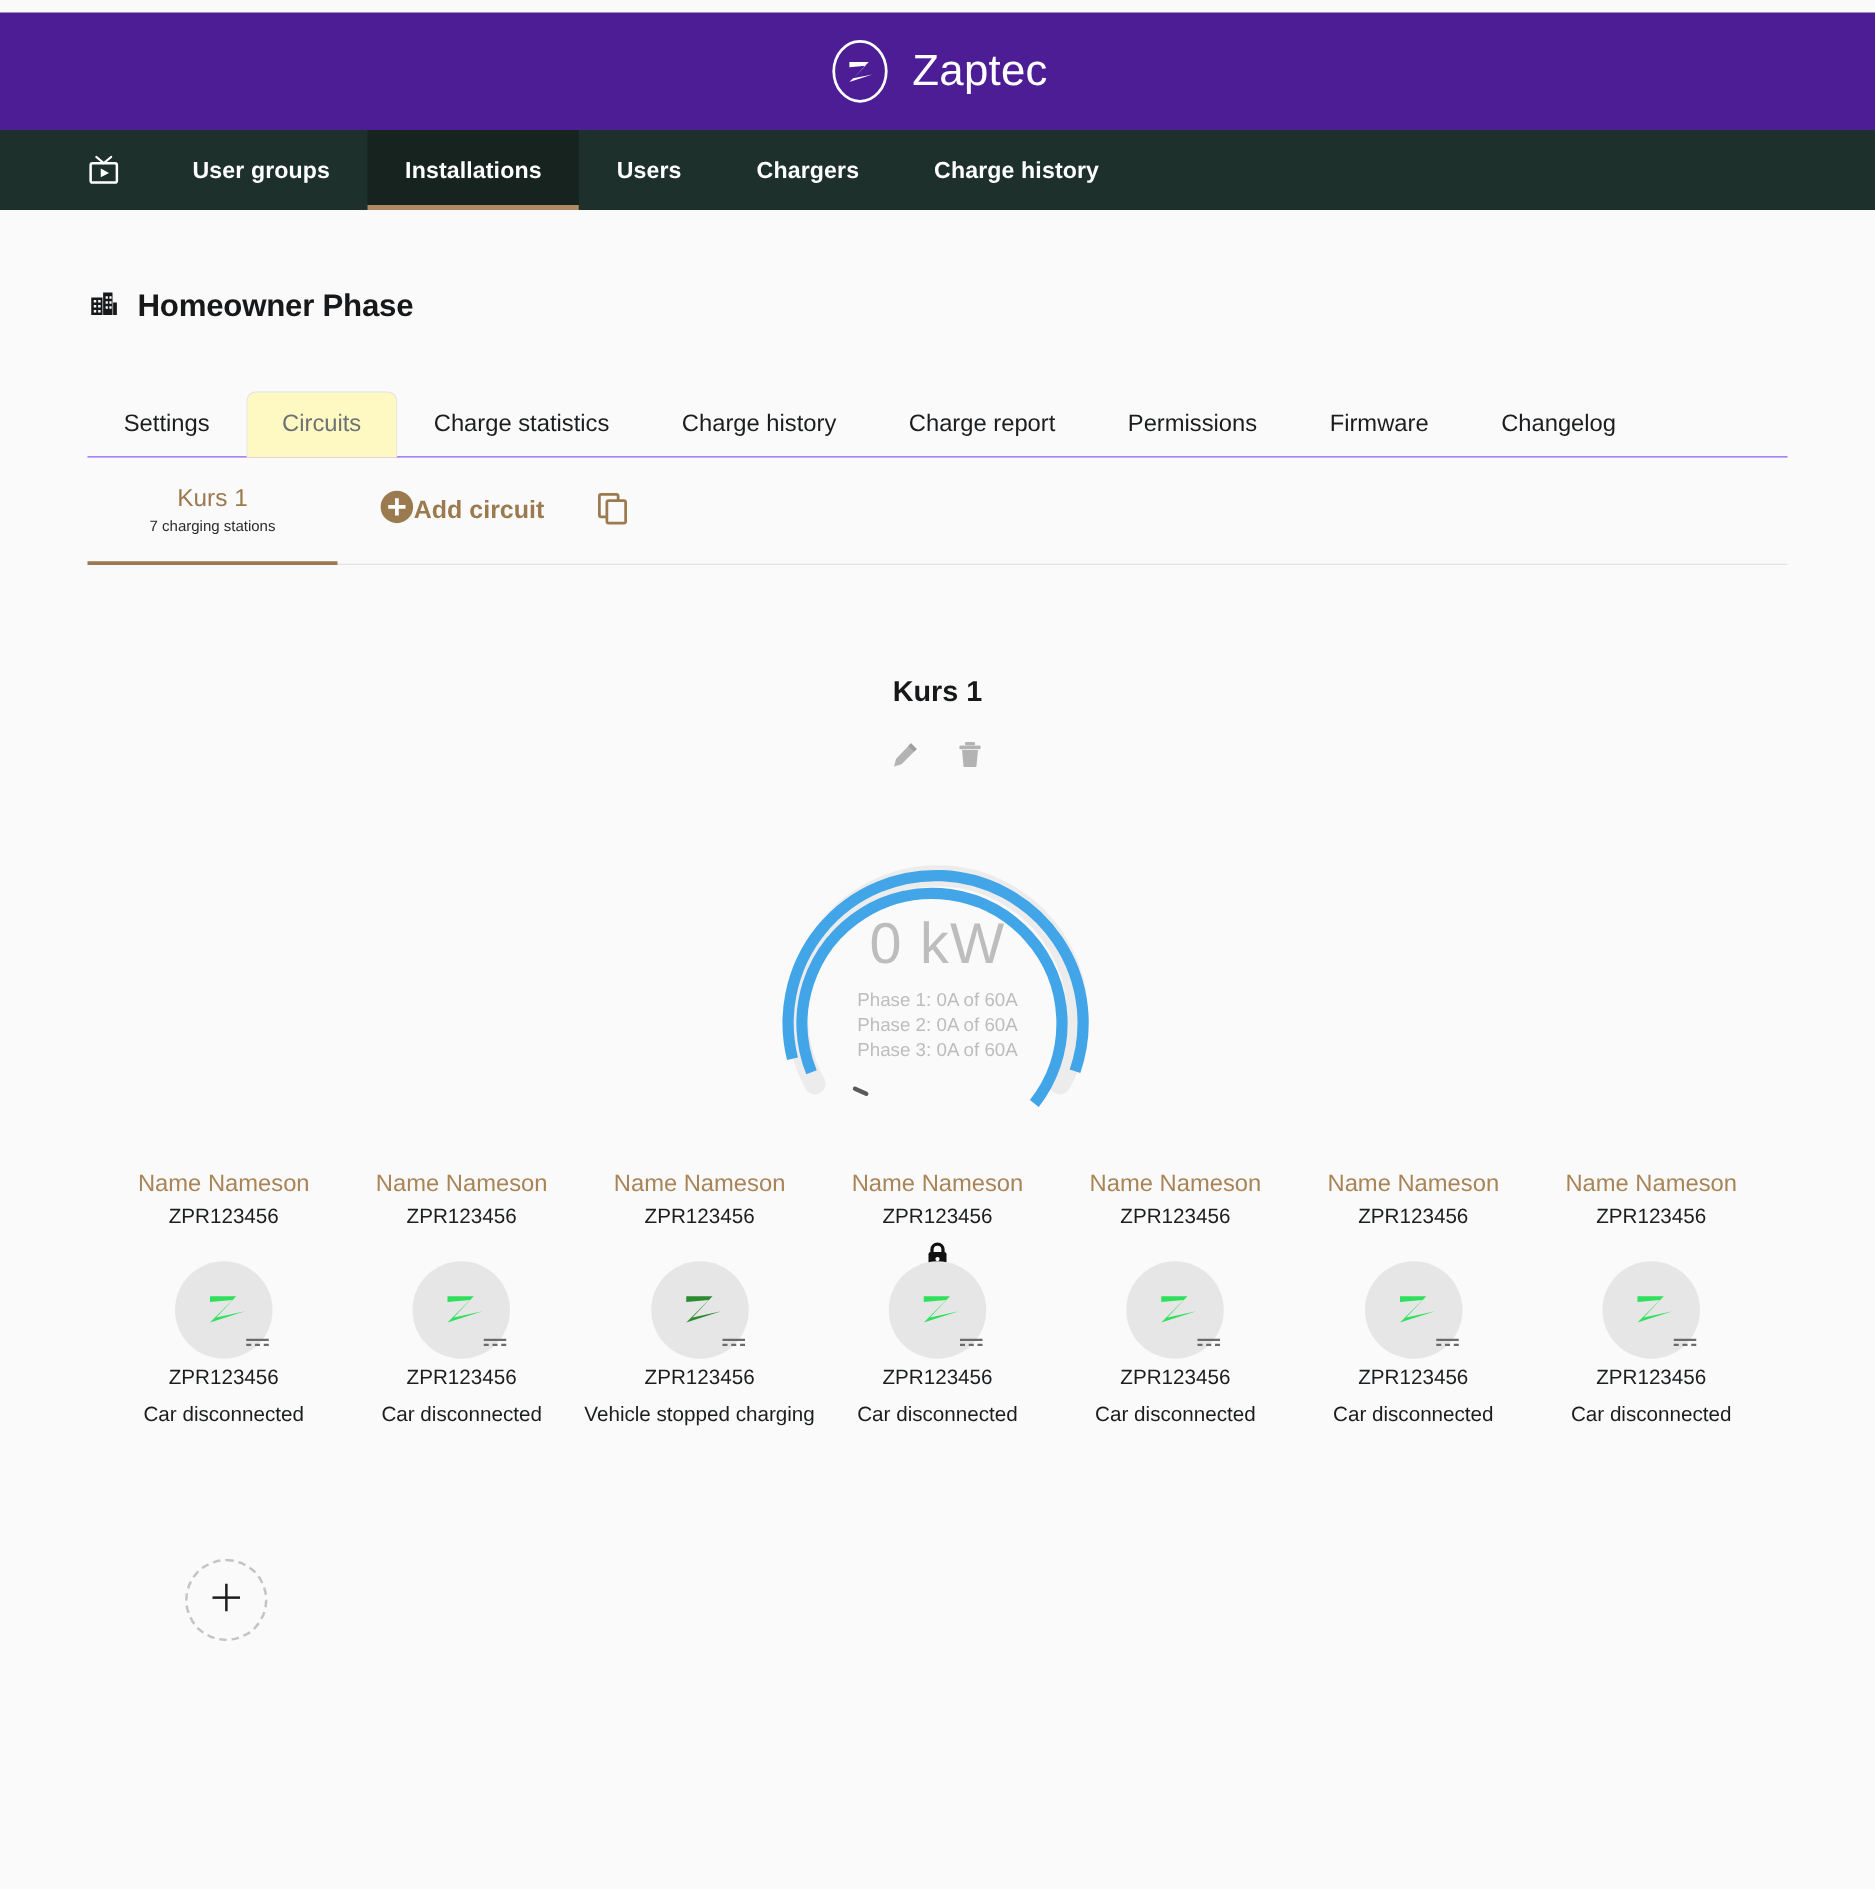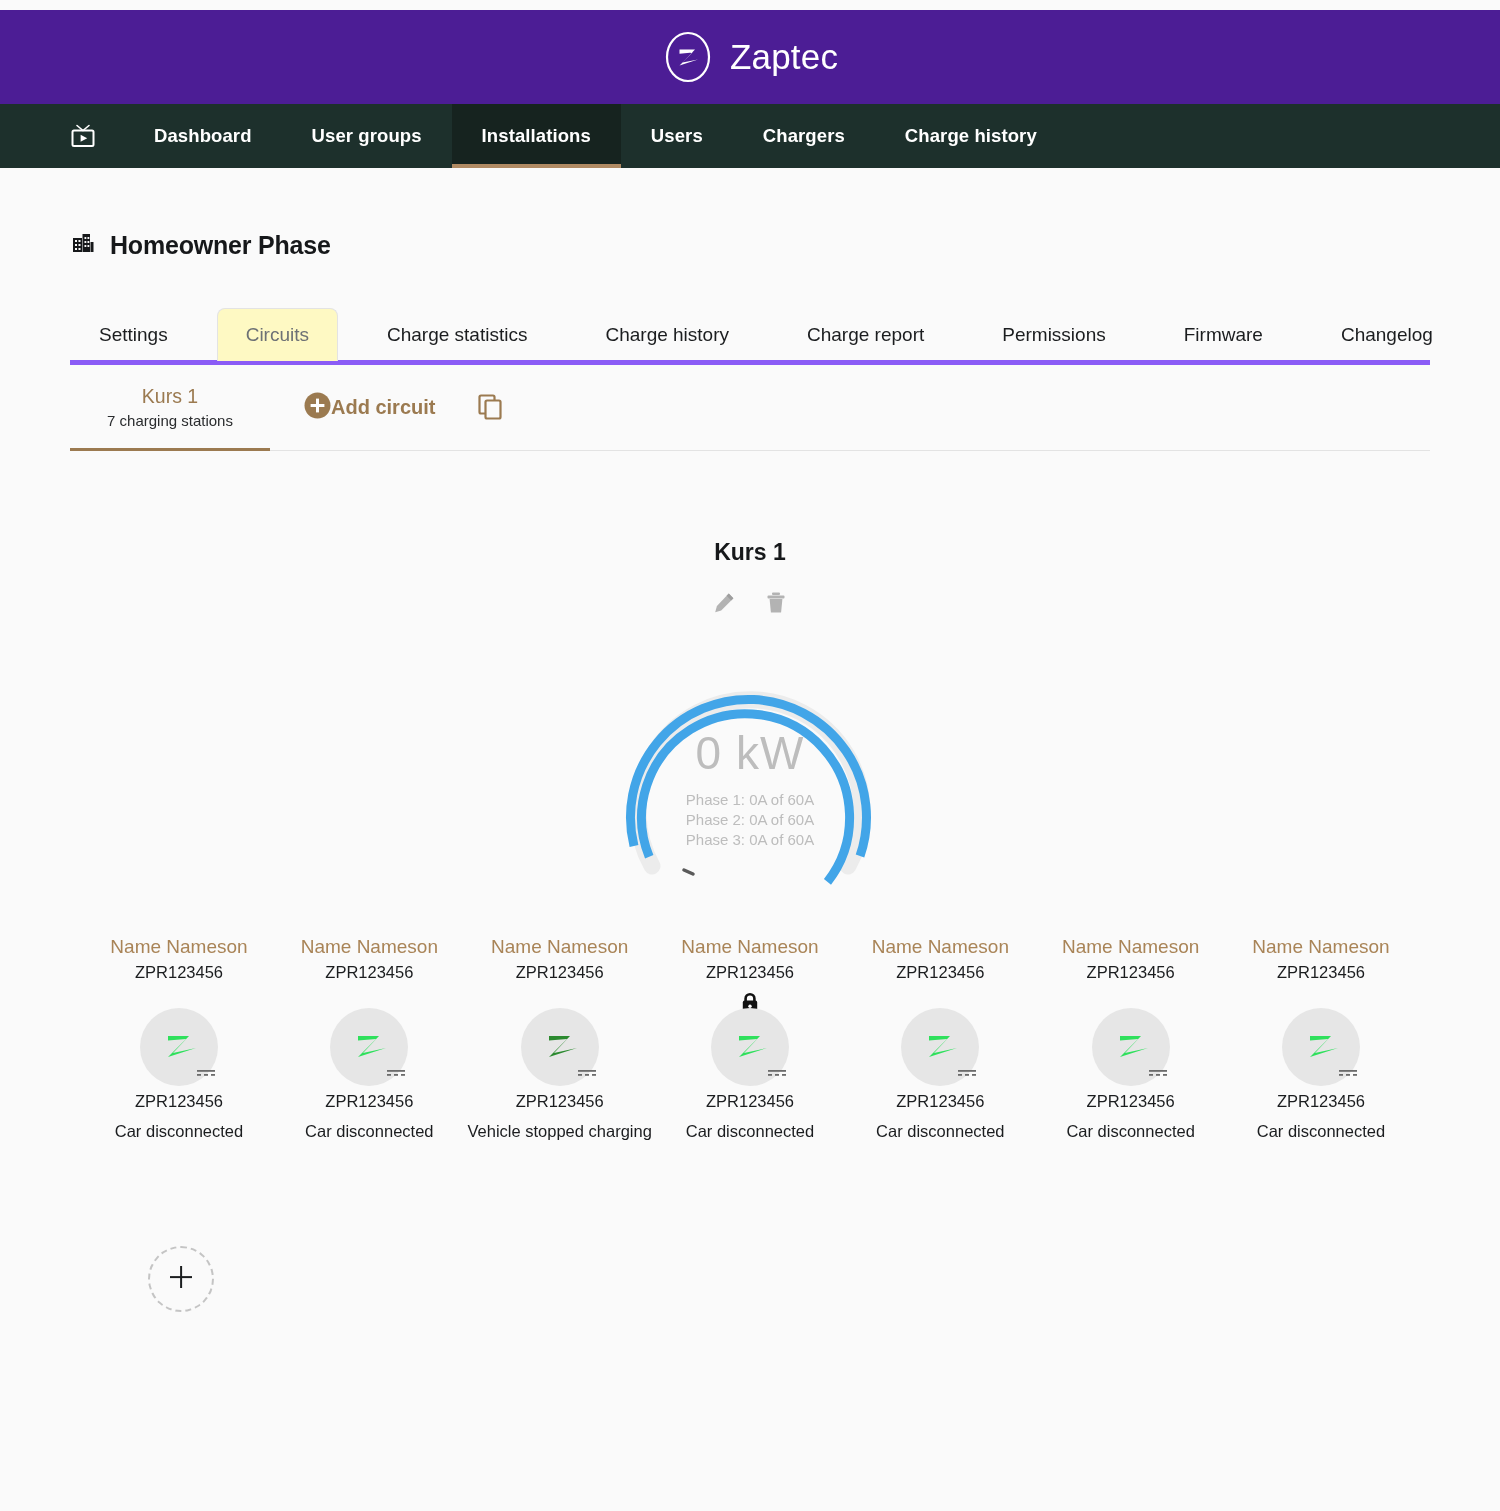--- a/index.html
+++ b/index.html
@@ -33,40 +33,40 @@
     content:""; position:absolute; left:0; right:0; bottom:0; height:4px; background:#b08a63;
   }
 
   
   .content { padding: 0 70px; background:#fafafa; min-height: 1353px; }
 
   .org-title { display:flex; align-items:center; gap:14px; padding-top: 62px; }
   .org-title .t { font-size: 25px; font-weight: 700; color:#16181a; letter-spacing:-.2px; }
 
   
-  .tabs { display:flex; align-items:flex-end; border-bottom: 5px solid #8b5cf6; margin-top: 52px; height: 53px; gap: 20px; }
+  .tabs { display:flex; align-items:flex-end; border-bottom: 1px solid #8b5cf6; margin-top: 52px; height: 53px; }
   .tab {
     font-size: 19px; color:#1b1d1f; padding: 0 28px; height: 53px;
     display:flex; align-items:center; cursor:pointer; white-space:nowrap;
     border: 1px solid transparent; border-bottom: none; position: relative; top: 1px;
   }
   .tab.active {
     background:#fef9c3; color:#6d7175; border-color:#e3e3e3;
     border-top-left-radius: 8px; border-top-right-radius: 8px;
   }
 
   
   .subtabs { display:flex; align-items:stretch; height: 86px; border-bottom: 1px solid #e3e3e3; }
   .subtab {
     min-width: 200px; display:flex; flex-direction:column; align-items:center; justify-content:center;
     cursor:pointer; position:relative; padding: 0 18px;
   }
   .subtab.active::after { content:""; position:absolute; left:0; right:0; bottom:-1px; height:3px; background:#9b7a50; }
   .subtab .name { font-size: 19.5px; color:#9b7a50; line-height: 1.1; }
-  .subtab .sub { font-size: 15px; color:#2a2c2e; margin-top: 4px; }
+  .subtab .sub { font-size: 12px; color:#2a2c2e; margin-top: 4px; }
   .addcircuit {
     display:flex; align-items:center; gap:0; padding: 0 34px; cursor:pointer;
     color:#9b7a50; font-size: 20px; font-weight: 700;
   }
   .copybtn { display:flex; align-items:center; padding: 0 6px; cursor:pointer; }
 
   
   .circuit { text-align:center; padding-top: 88px; }
   .circuit-name { font-size: 23px; font-weight:700; color:#16181a; }
   .circuit-actions { display:flex; justify-content:center; gap:26px; margin-top: 24px; }
@@ -119,21 +119,20 @@
   </div>
 
   <div class="navbar">
     <div class="nav-icon">
       <svg width="30" height="30" viewBox="0 0 30 30">
         <path d="M9 4.5 L15 9.5 L21 4.5" fill="none" stroke="#ffffff" stroke-width="1.6" stroke-linecap="round"></path>
         <rect x="4.5" y="9.5" width="21" height="15.5" rx="1.5" fill="none" stroke="#ffffff" stroke-width="2"></rect>
         <path d="M12.6 13.8 L19.2 17.3 L12.6 20.8 Z" fill="#ffffff"></path>
       </svg>
     </div>
-    <div class="nav-item">Dashboard</div>
     <div class="nav-item">User groups</div>
     <div class="nav-item active">Installations</div>
     <div class="nav-item">Users</div>
     <div class="nav-item">Chargers</div>
     <div class="nav-item">Charge history</div>
   </div>
 
   <div class="content">
 
     <div class="org-title">

